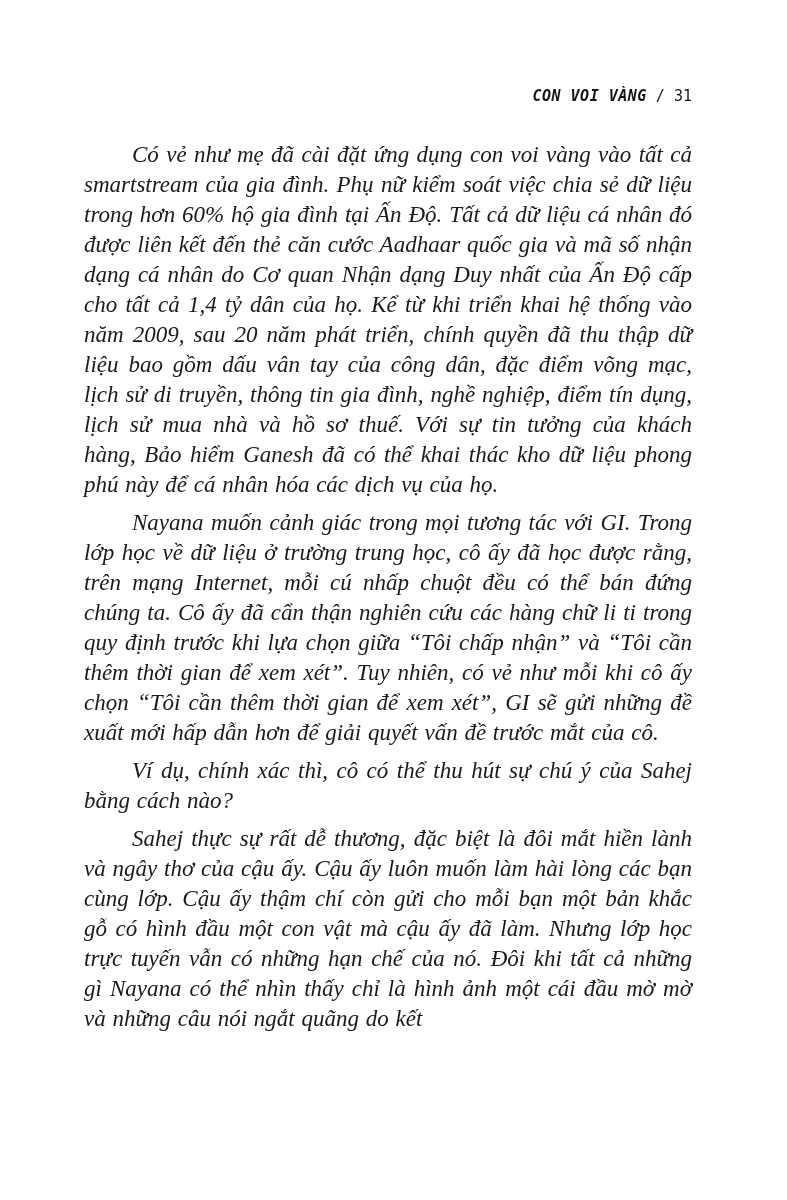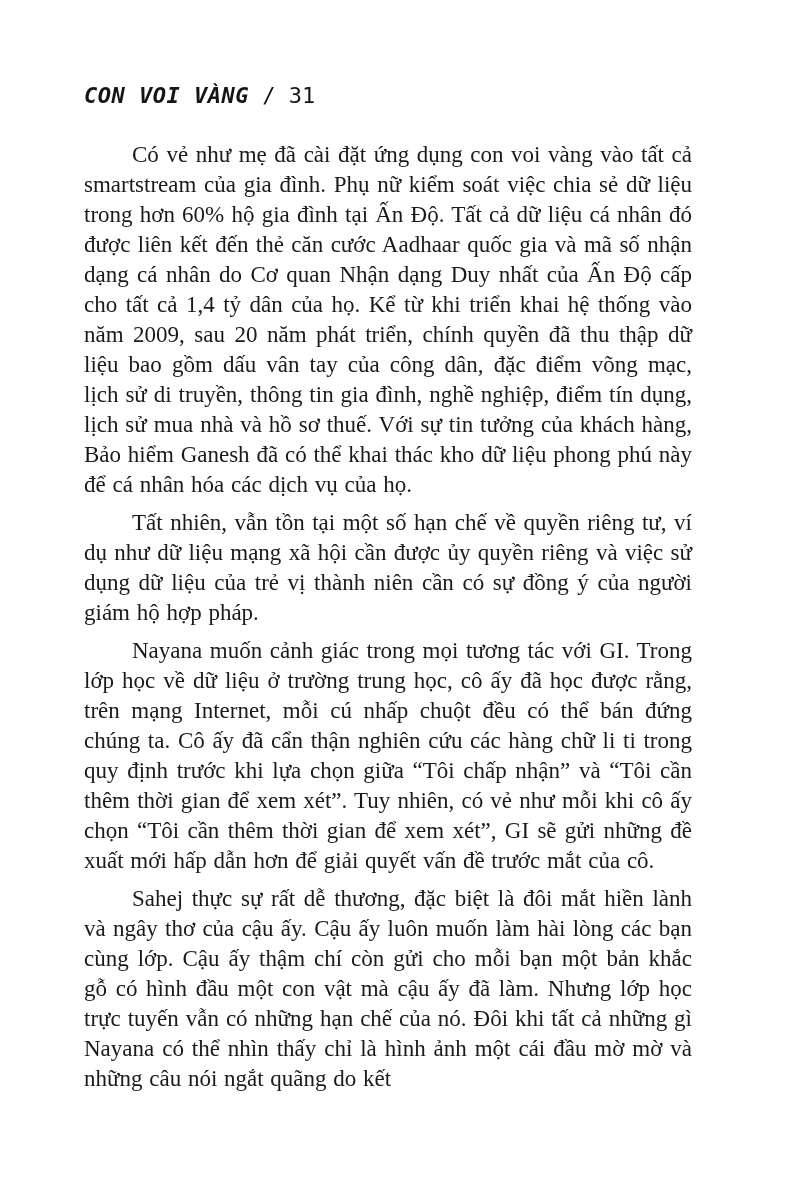--- a/index.html
+++ b/index.html
@@ -14,23 +14,23 @@
     background: #ffffff;
     overflow: hidden;
     font-family: "Liberation Serif", serif;
     color: #1a1a1a;
   }
   .running-header {
     position: absolute;
     top: 84px;
     left: 84px;
     width: 608px;
-    text-align: left;
+    text-align: right;
     font-family: "DejaVu Sans Mono", monospace;
-    font-size: 22px;
+    font-size: 15px;
     line-height: 24px;
     color: #151515;
     white-space: pre;
   }
   .running-title {
     font-weight: bold;
     font-style: italic;
     letter-spacing: 0.5px;
   }
   .header-separator,
@@ -44,33 +44,34 @@
     left: 84px;
     width: 608px;
     text-align: justify;
   }
   .para {
     margin: 0 0 8px 0;
     font-size: 23px;
     line-height: 30px;
     text-indent: 48px;
     word-spacing: 1px;
+    font-style: italic;
   }
   .para:last-child {
     margin-bottom: 8px;
   }
 </style>
 </head>
 <body>
 
 <div class="page" style="background: rgb(255, 255, 255); color: rgb(26, 26, 26);">
 
   <div class="running-header"><span class="running-title">CON VOI VÀNG</span><span class="header-separator"> / </span><span class="page-number">31</span>
   </div>
 
   <div class="body-text">
       <p class="para">Có vẻ như mẹ đã cài đặt ứng dụng con voi vàng vào tất cả smartstream của gia đình. Phụ nữ kiểm soát việc chia sẻ dữ liệu trong hơn 60% hộ gia đình tại Ấn Độ. Tất cả dữ liệu cá nhân đó được liên kết đến thẻ căn cước Aadhaar quốc gia và mã số nhận dạng cá nhân do Cơ quan Nhận dạng Duy nhất của Ấn Độ cấp cho tất cả 1,4 tỷ dân của họ. Kể từ khi triển khai hệ thống vào năm 2009, sau 20 năm phát triển, chính quyền đã thu thập dữ liệu bao gồm dấu vân tay của công dân, đặc điểm võng mạc, lịch sử di truyền, thông tin gia đình, nghề nghiệp, điểm tín dụng, lịch sử mua nhà và hồ sơ thuế. Với sự tin tưởng của khách hàng, Bảo hiểm Ganesh đã có thể khai thác kho dữ liệu phong phú này để cá nhân hóa các dịch vụ của họ.</p>
-      <p class="para">Tất nhiên, vẫn tồn tại một số hạn chế về quyền riêng tư, ví dụ như dữ liệu mạng xã hội cần được ủy quyền riêng và việc sử dụng dữ liệu của trẻ vị thành niên cần có sự đồng ý của người giám hộ hợp pháp.</p>
       <p class="para">Nayana muốn cảnh giác trong mọi tương tác với GI. Trong lớp học về dữ liệu ở trường trung học, cô ấy đã học được rằng, trên mạng Internet, mỗi cú nhấp chuột đều có thể bán đứng chúng ta. Cô ấy đã cẩn thận nghiên cứu các hàng chữ li ti trong quy định trước khi lựa chọn giữa “Tôi chấp nhận” và “Tôi cần thêm thời gian để xem xét”. Tuy nhiên, có vẻ như mỗi khi cô ấy chọn “Tôi cần thêm thời gian để xem xét”, GI sẽ gửi những đề xuất mới hấp dẫn hơn để giải quyết vấn đề trước mắt của cô.</p>
+      <p class="para">Ví dụ, chính xác thì, cô có thể thu hút sự chú ý của Sahej bằng cách nào?</p>
       <p class="para">Sahej thực sự rất dễ thương, đặc biệt là đôi mắt hiền lành và ngây thơ của cậu ấy. Cậu ấy luôn muốn làm hài lòng các bạn cùng lớp. Cậu ấy thậm chí còn gửi cho mỗi bạn một bản khắc gỗ có hình đầu một con vật mà cậu ấy đã làm. Nhưng lớp học trực tuyến vẫn có những hạn chế của nó. Đôi khi tất cả những gì Nayana có thể nhìn thấy chỉ là hình ảnh một cái đầu mờ mờ và những câu nói ngắt quãng do kết</p>
     </div>
 
 </div>
 
 </body></html>

